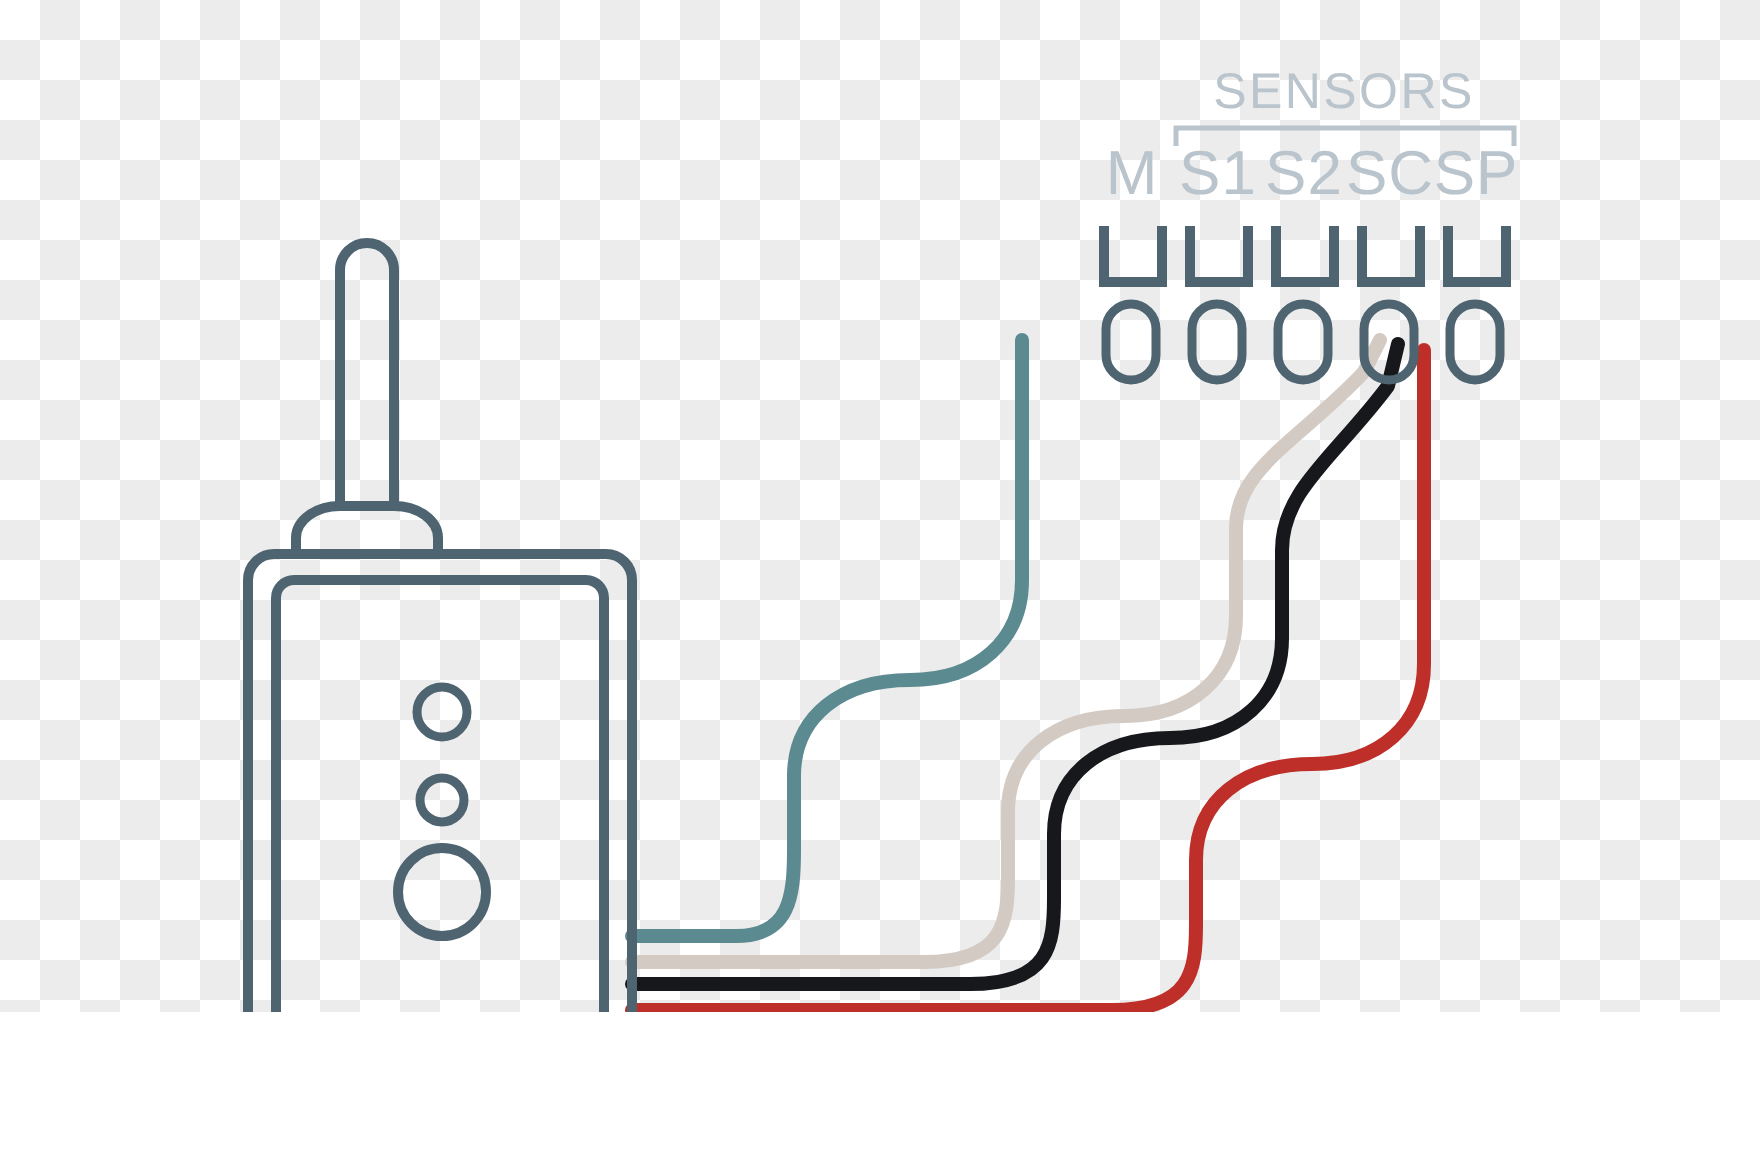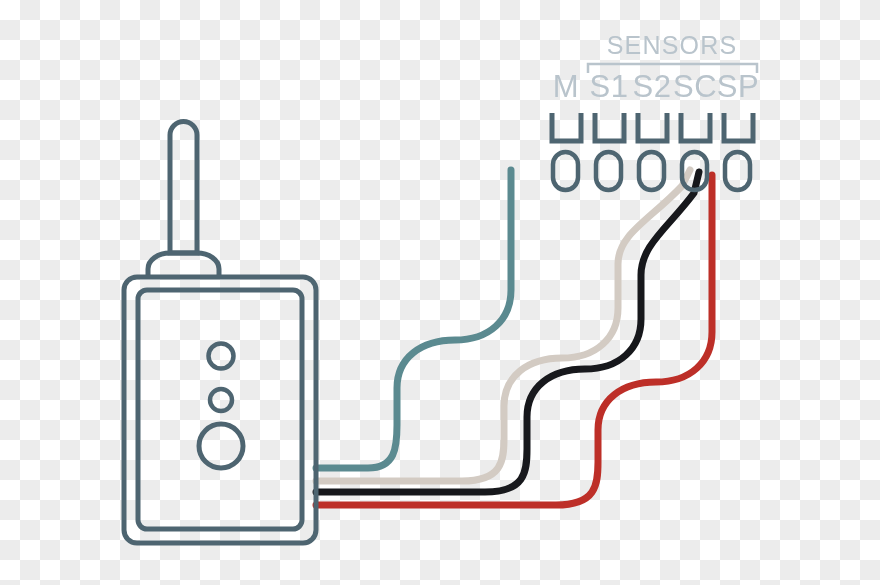--- a/index.html
+++ b/index.html
@@ -3,21 +3,21 @@
 <meta charset="utf-8">
 <style>
   html, body {
     margin: 0;
     padding: 0;
     background: #ffffff;
   }
   #stage {
     position: relative;
     width: 880px;
-    height: 585px;
+    height: 506px;
     overflow: hidden;
     font-family: "Liberation Sans", sans-serif;
     
     background-color: #ffffff;
     background-image:
       linear-gradient(45deg, #ececec 25%, transparent 25%, transparent 75%, #ececec 75%, #ececec),
       linear-gradient(45deg, #ececec 25%, transparent 25%, transparent 75%, #ececec 75%, #ececec);
     background-size: 40px 40px;
     background-position: 0 0, 20px 20px;
   }

